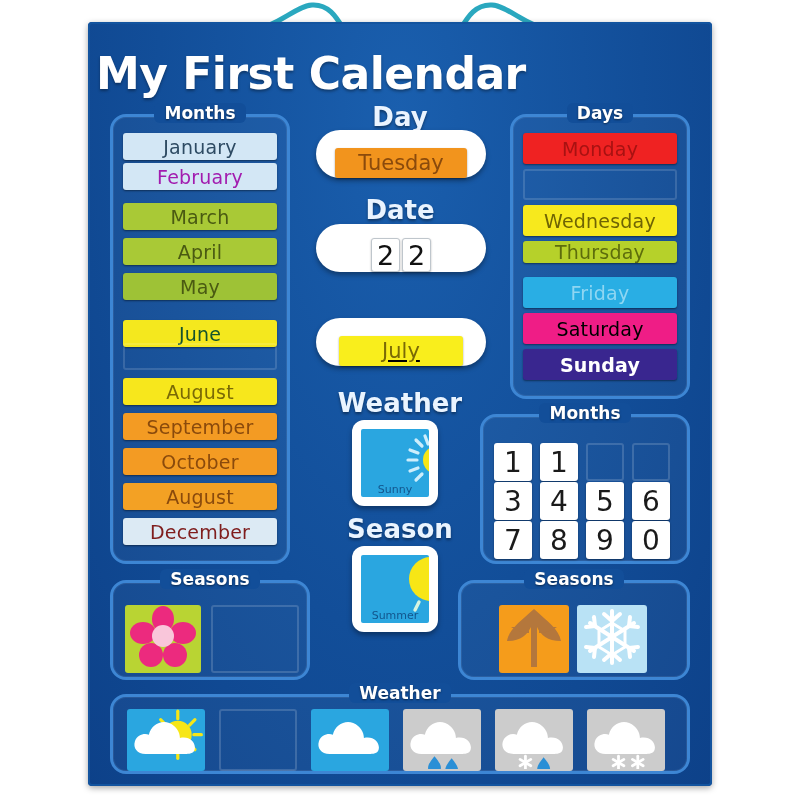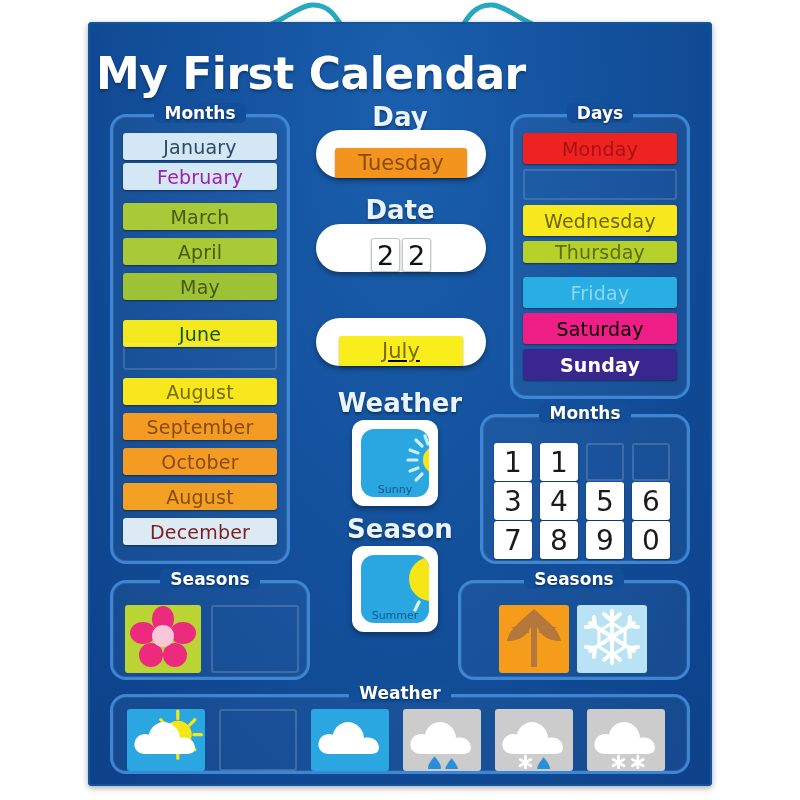--- a/index.html
+++ b/index.html
@@ -101,21 +101,21 @@
   }
 
   
   .cardframe {
     position:absolute;
     background:#fff;border-radius:12px;
     box-shadow:0 3px 5px rgba(0,0,0,.35);
     display:flex;align-items:center;justify-content:center;
   }
   .card {
-    position:relative; overflow:hidden; border-radius:13px;
+    position:relative; overflow:hidden; border-radius:2px;
     display:block;
     padding-left:42px;
   }
   .card .cap {
     position:absolute; left:0; bottom:1px; width:100%;
     text-align:center; font-size:11px;
     font-family:"DejaVu Sans", sans-serif;
   }
 
   

